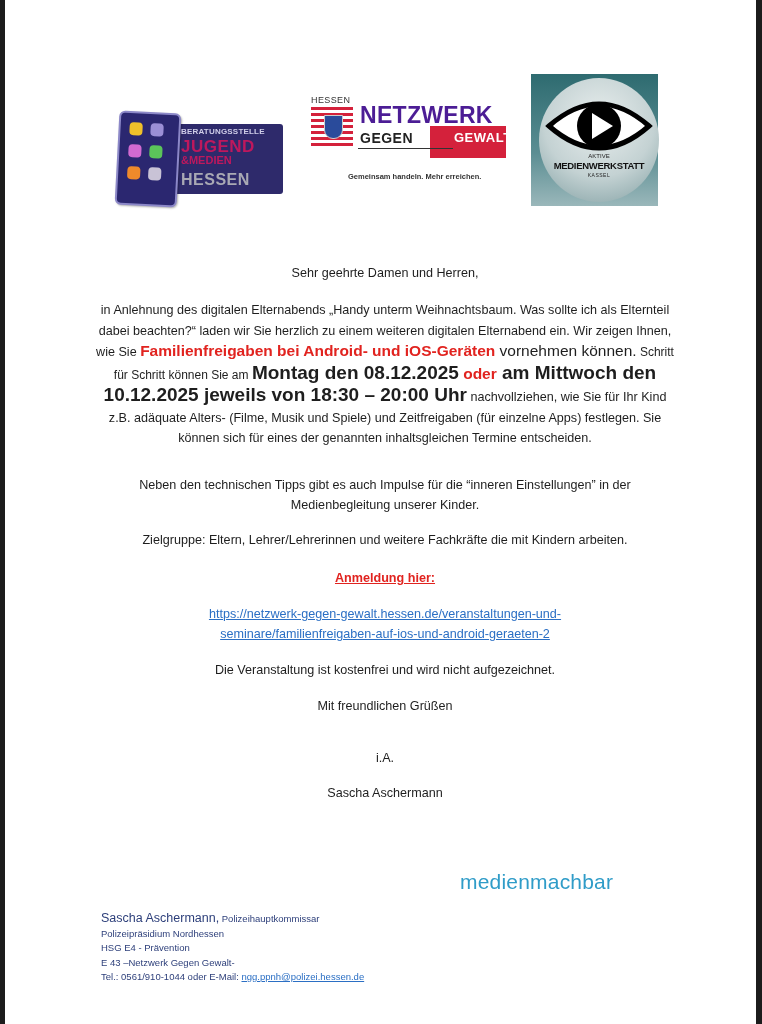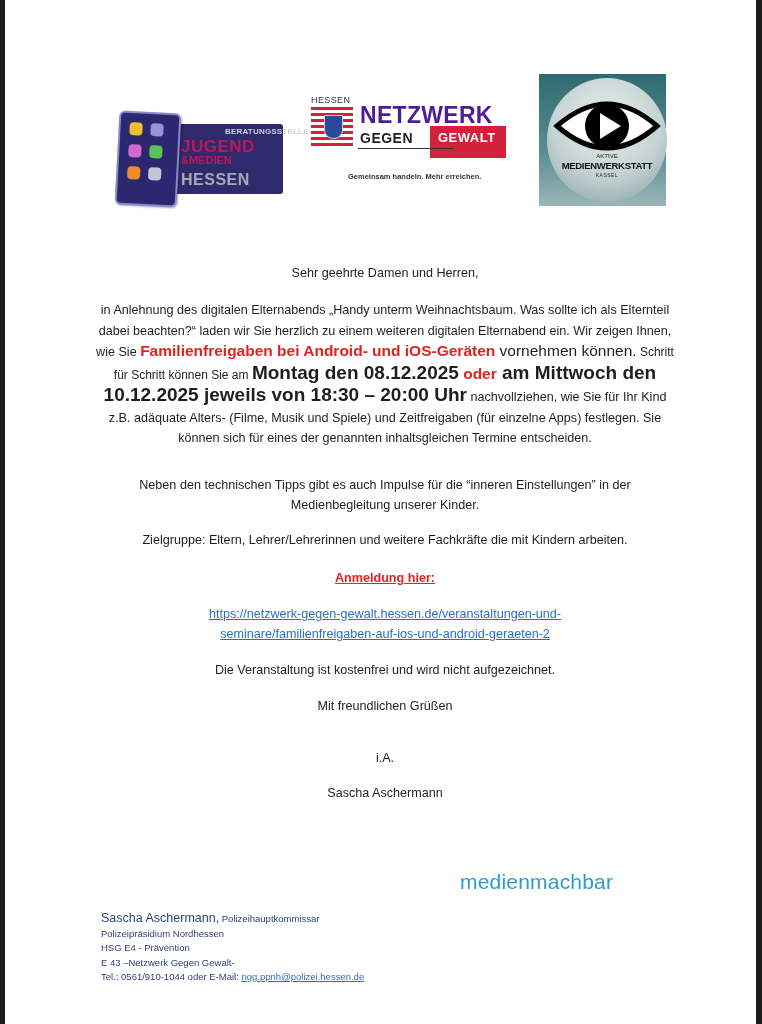--- a/index.html
+++ b/index.html
@@ -20,48 +20,47 @@
     position:absolute; left:20px; top:14px; width:148px; height:70px;
     background:#2e2a6b; border-radius:3px;
   }
   .logo-jm .phone {
     position:absolute; left:2px; top:2px; width:58px; height:90px;
     background:#2b2770; border:2px solid #8c88c8; border-radius:6px;
     transform:rotate(3deg); box-shadow:1px 1px 2px rgba(0,0,0,.3);
   }
   .logo-jm .app { position:absolute; width:13px; height:13px; border-radius:4px; }
   .logo-jm .txt { position:absolute; left:66px; color:#be185d; font-weight:bold; line-height:1; white-space:nowrap; }
-  .logo-jm .t1 { top:18px; font-size:8px; color:#cfcde8; letter-spacing:.2px;margin-left:44px; }
+  .logo-jm .t1 { top:18px; font-size:8px; color:#cfcde8; letter-spacing:.2px; }
   .logo-jm .t2 { top:28px; font-size:17px; letter-spacing:.5px; }
   .logo-jm .t3 { top:45px; font-size:11px; }
   .logo-jm .t4 { top:62px; font-size:16px; color:#a9a9b4; letter-spacing:.5px; }
 
   
   .logo-ngg { left:303px; top:92px; width:205px; height:92px; }
   .logo-ngg .hessen { position:absolute; left:3px; top:3px; font-size:9px; color:#333; letter-spacing:.4px; }
   .logo-ngg .flag { position:absolute; left:3px; top:15px; width:42px; height:40px; }
   .logo-ngg .flag .stripe { position:absolute; left:0; width:42px; height:3px; background:#d4213b; }
   .logo-ngg .crest {
     position:absolute; left:13px; top:8px; width:17px; height:22px; background:#2a4b9b;
     border-radius:0 0 9px 9px; border:1px solid #ccc;
   }
   .logo-ngg .netzwerk { position:absolute; left:52px; top:10px; font-size:23px; font-weight:bold; color:#4c1d95; letter-spacing:.3px; }
   .logo-ngg .gegen { position:absolute; left:52px; top:38px; font-size:14px; font-weight:bold; color:#222; letter-spacing:.5px; }
   .logo-ngg .gline { position:absolute; left:50px; top:56px; width:95px; height:1px; background:#333; }
   .logo-ngg .gewalt {
     position:absolute; left:122px; top:34px; width:76px; height:32px; background:#d4213b;
-    color:#fff; font-size:13px; font-weight:bold; letter-spacing:.5px; padding:4px 0 0 8px; box-sizing:border-box;
+    color:#fff; font-size:13px; font-weight:bold; letter-spacing:.5px; padding:4px 0 0 24px; box-sizing:border-box;
   }
   .logo-ngg .slogan { position:absolute; left:40px; top:80px; font-size:7.5px; color:#333; font-weight:bold; white-space:nowrap; }
 
   
   .logo-mw {
     left:526px; top:74px; width:127px; height:132px;
     background:linear-gradient(180deg,#2e6b70 0%, #5b8e93 60%, #9ab7ba 100%);
-    margin-left:8px;
   }
   .logo-mw .circle {
     position:absolute; left:8px; top:4px; width:120px; height:124px; border-radius:50%;
     background:radial-gradient(circle at 50% 35%, #e9eeee 0%, #c4d2d3 55%, #7f9ea1 100%);
   }
   .logo-mw svg { position:absolute; left:0; top:0; }
   .logo-mw .aktive { position:absolute; left:0; width:136px; text-align:center; top:79px; font-size:6px; color:#222; }
   .logo-mw .mwk { position:absolute; left:0; width:136px; text-align:center; top:86px; font-size:9.5px; color:#111; font-weight:bold; letter-spacing:-.3px; }
   .logo-mw .kassel { position:absolute; left:0; width:136px; text-align:center; top:98px; font-size:5px; color:#222; letter-spacing:.5px; }
 

